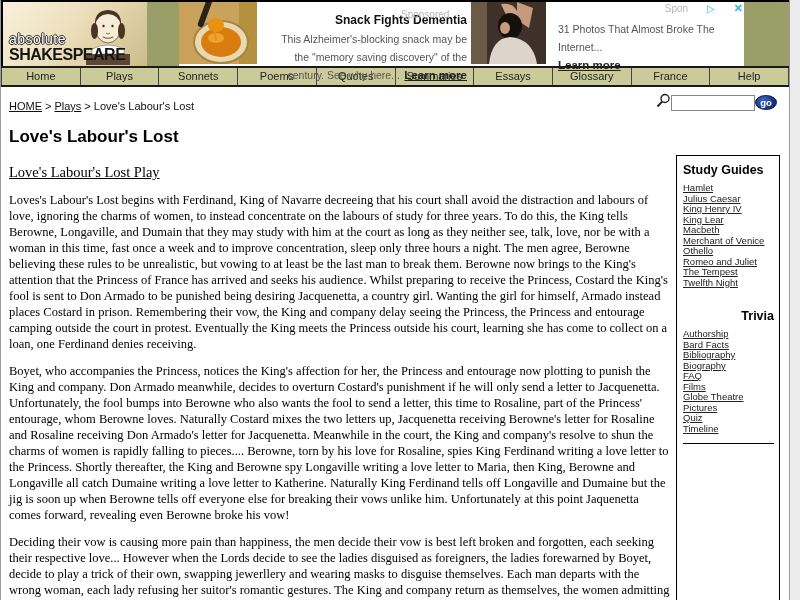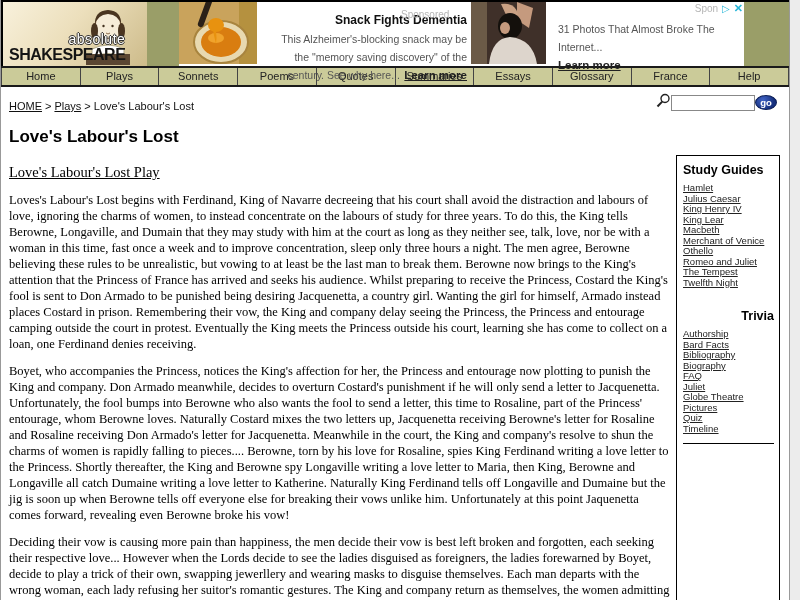--- a/index.html
+++ b/index.html
@@ -8,35 +8,35 @@
   .page { position:relative; width:790px; height:600px; background:#fff;
           border-left:1px solid #999; border-right:1px solid #999; overflow:hidden; }
 
   
   .banner { display:flex; height:66px; border-top:2px solid #000; background:#9a9e68; }
   .logo { position:relative; width:146px; border-left:2px solid #000; overflow:hidden;
           background:linear-gradient(130deg,#f8f1dc 0%,#ecdfbc 45%,#cdbb8a 100%); cursor:pointer; }
   .logo-portrait { position:absolute; right:8px; top:1px; }
   .logo-text { position:absolute; left:6px; bottom:3px; line-height:1; }
   .logo-line1 { display:block; color:#fff; font-size:14px; letter-spacing:.5px;
-                text-shadow:-1px 0 #333,1px 0 #333,0 -1px #333,0 1px #333;text-align:right; }
+                text-shadow:-1px 0 #333,1px 0 #333,0 -1px #333,0 1px #333; }
   .logo-line2 { display:block; color:#141414; font-size:16px; font-weight:bold; letter-spacing:-0.5px; margin-top:1px; }
   .olive-gap { width:32px; }
   .olive-right { width:45px; }
   .ad-area { position:relative; width:565px; background:#fff; display:flex; font-family:"Liberation Sans",sans-serif; }
   .ad-img { flex:0 0 auto; overflow:hidden; }
   .ad1-text { width:214px; padding:11px 4px 0 8px;text-align:right; }
   .ad2-text { flex:1; padding:17px 6px 0 12px; }
   .ad-headline { font-size:12px; font-weight:bold; color:#111; margin-bottom:2px; cursor:pointer; }
   .ad-body { font-size:10.5px; line-height:12.5px; color:#555; }
   .ad-cta { font-size:11.5px; font-weight:bold; color:#222; text-decoration:underline; cursor:pointer; }
   .ad2-text .ad-cta { display:inline-block; margin-top:4px; }
   .sponsored-center { position:absolute; left:222px; top:7px; font-size:10px; color:#b5b5b5; }
   .ad-controls { position:absolute; right:1px; top:0; font-size:10px; color:#b5b5b5;
-                 display:flex; align-items:center; gap:4px; }
+                 display:flex; align-items:center; gap:19px; }
   .adchoices { color:#29b6d8; font-size:10px; cursor:pointer; }
   .ad-close { color:#29b6d8; font-size:11px; font-weight:bold; cursor:pointer; }
 
   
   .nav { display:flex; height:21px; background:#cbcb99; border-top:2px solid #1a1a1a; border-bottom:2px solid #1a1a1a; }
   .nav-item { flex:1; text-align:center; font-size:11px; color:#222; line-height:16px;
               border-right:1px solid #444; cursor:pointer; }
   .nav-item:first-child { border-left:1px solid #444; }
 
   
@@ -202,21 +202,21 @@
     <a class="sb-link">Romeo and Juliet</a>
     <a class="sb-link">The Tempest</a>
     <a class="sb-link">Twelfth Night</a>
 
     <div class="sb-title trivia">Trivia</div>
     <a class="sb-link">Authorship</a>
     <a class="sb-link">Bard Facts</a>
     <a class="sb-link">Bibliography</a>
     <a class="sb-link">Biography</a>
     <a class="sb-link">FAQ</a>
-    <a class="sb-link">Juliet</a>
+    <a class="sb-link">Films</a>
     <a class="sb-link">Globe Theatre</a>
     <a class="sb-link">Pictures</a>
     <a class="sb-link">Quiz</a>
     <a class="sb-link">Timeline</a>
     <hr class="sb-hr">
   </div>
 
 </div>
 
 </body></html>

